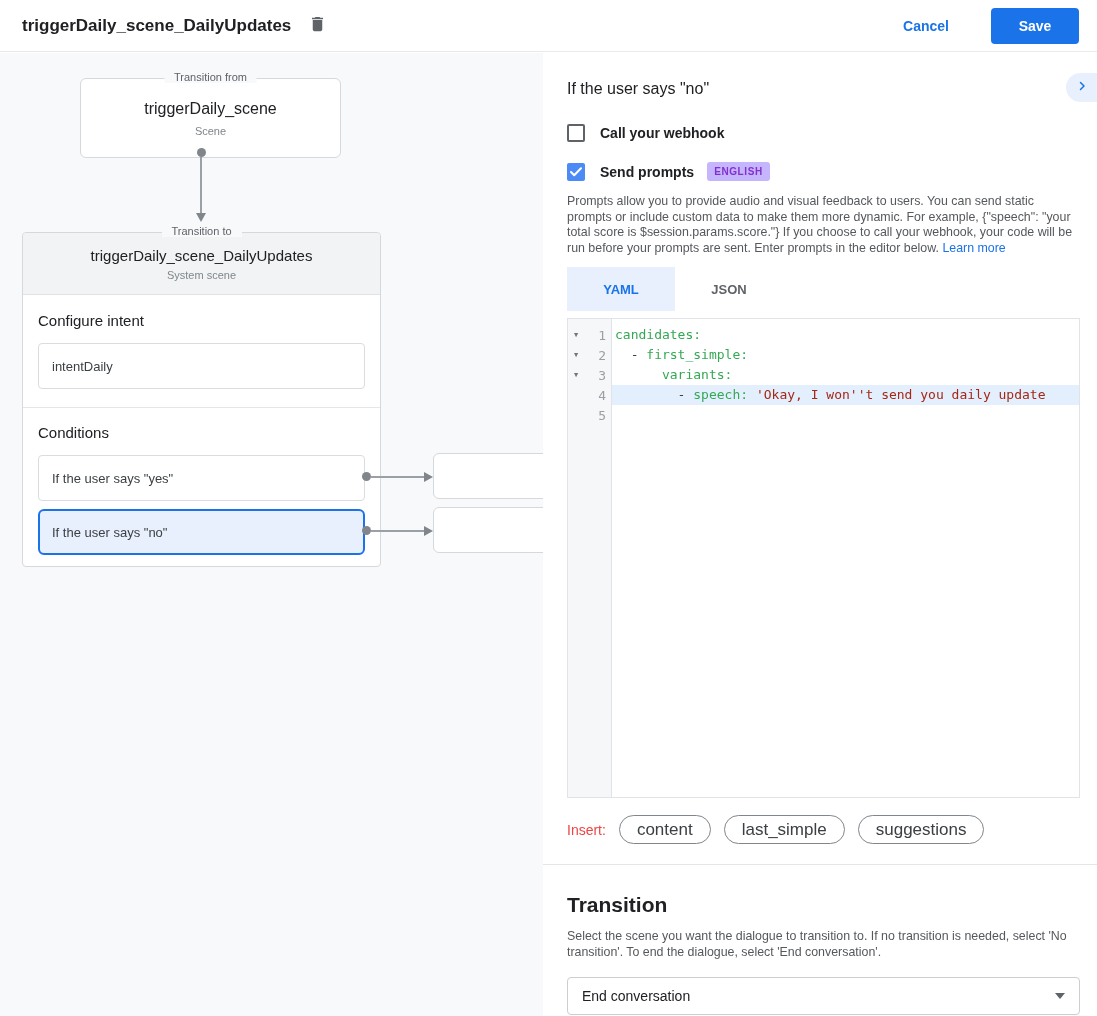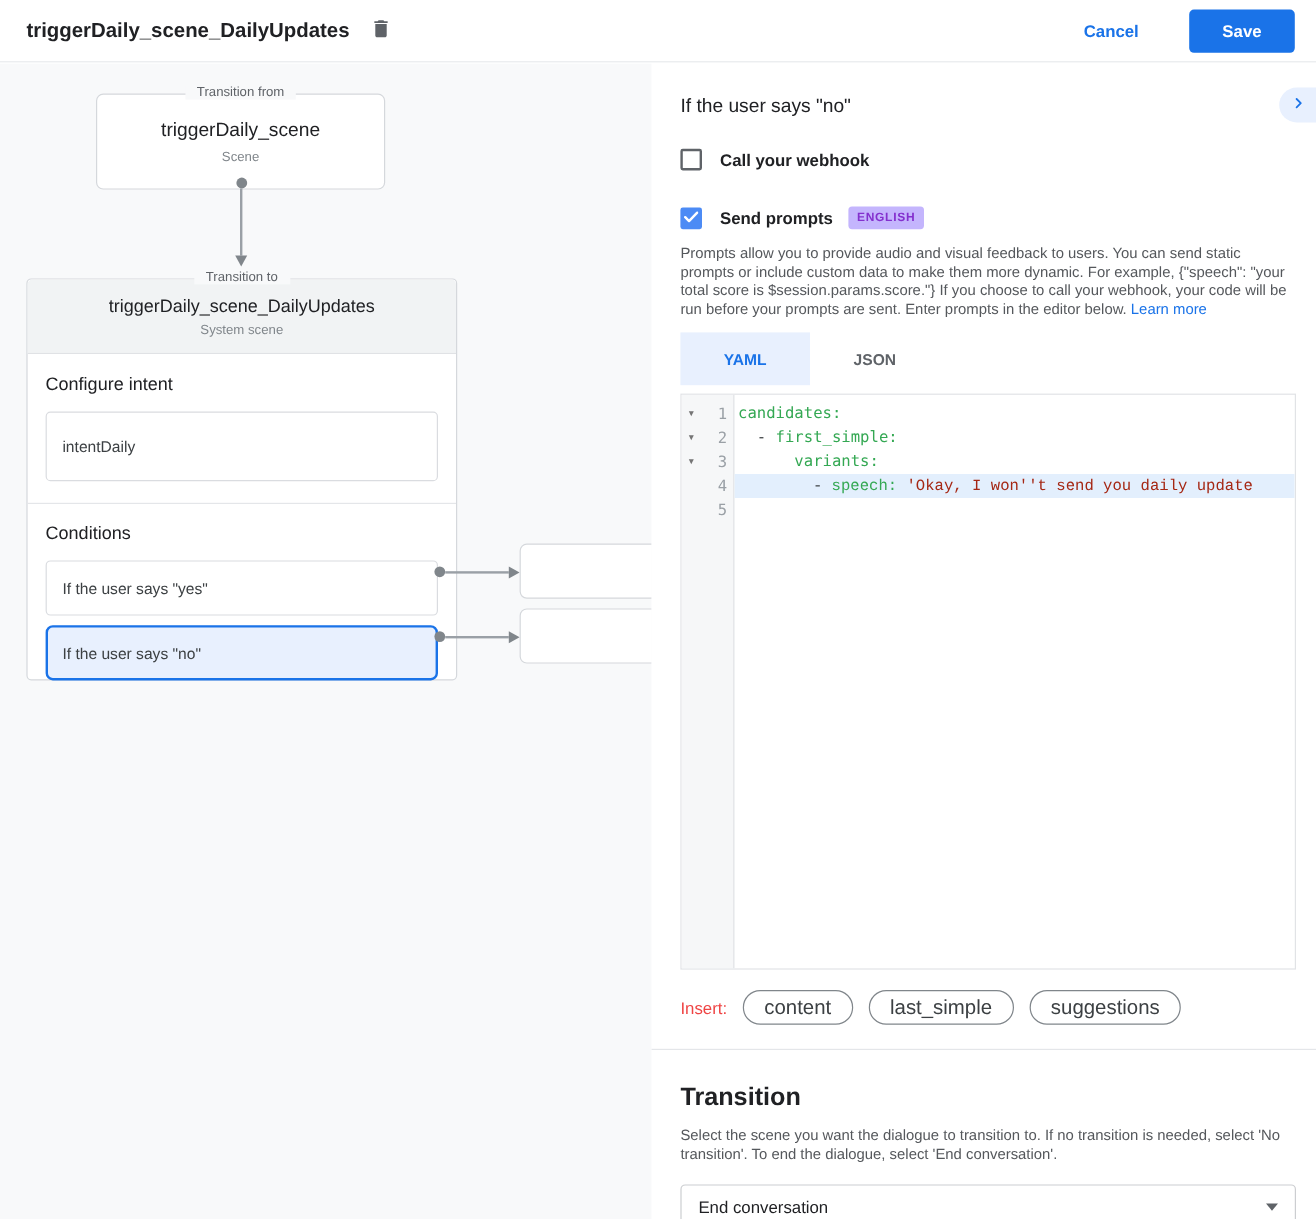--- a/index.html
+++ b/index.html
@@ -16,40 +16,40 @@
                 margin-right: 42px; cursor: pointer; font-family: inherit; }
   .save-btn { width: 88px; height: 36px; background: #1a73e8; color: #fff; border: none; border-radius: 4px;
               font-size: 14px; font-weight: bold; margin-right: 18px; cursor: pointer; font-family: inherit; }
 
   
   .canvas { position: absolute; top: 53px; left: 0; width: 543px; bottom: 0; background: #f8f9fa; overflow: hidden; }
 
   .frame-label { position: absolute; top: -8px; left: 50%; transform: translateX(-50%); background: #f8f9fa;
                  padding: 0 10px; font-size: 11px; color: #5f6368; white-space: nowrap; }
 
-  .from-box { position: absolute; left: 80px; top: 25px; width: 241px; height: 80px; background: #fff;
+  .from-box { position: absolute; left: 80px; top: 25px; width: 261px; height: 80px; background: #fff;
               border: 1px solid #d5d8dc; border-radius: 6px; display: flex; flex-direction: column;
               align-items: center; justify-content: center; gap: 7px; }
   .from-title { font-size: 16px; color: #202124; }
   .node-sub { font-size: 11px; color: #80868b; }
 
   .vconn { position: absolute; left: 196px; top: 95px; width: 10px; display: flex; flex-direction: column; align-items: center; }
   .conn-dot { width: 9px; height: 9px; border-radius: 50%; background: #80868b; }
   .vline { width: 2px; height: 56px; background: #9aa0a6; }
   .arrow-down { width: 0; height: 0; border-left: 5px solid transparent; border-right: 5px solid transparent;
                 border-top: 9px solid #80868b; }
 
   .to-box { position: absolute; left: 22px; top: 179px; width: 359px; height: 335px; background: #fff;
             border: 1px solid #d5d8dc; border-radius: 4px; }
   .to-header { height: 62px; background: #f1f3f4; border-bottom: 1px solid #e0e2e5; border-radius: 4px 4px 0 0;
                display: flex; flex-direction: column; align-items: center; justify-content: center; gap: 5px; }
   .to-title { font-size: 15px; color: #202124; }
   .to-section1 { padding: 17px 15px 18px; }
   .section-heading { font-size: 15px; color: #202124; margin-bottom: 14px; }
-  .intent-input { height: 58px; border: 1px solid #dadce0; border-radius: 4px; display: flex; align-items: center;
+  .intent-input { height: 46px; border: 1px solid #dadce0; border-radius: 4px; display: flex; align-items: center;
                   padding-left: 13px; font-size: 13px; color: #3c4043; background: #fff; }
   .to-divider { border-top: 1px solid #e4e6e9; }
   .to-section2 { padding: 16px 15px; }
   .cond { height: 46px; border: 1px solid #dadce0; border-radius: 4px; display: flex; align-items: center;
           padding-left: 13px; font-size: 13px; color: #3c4043; background: #fff; margin-bottom: 8px; cursor: pointer; }
   .cond.selected { background: #e8f0fe; border: 2px solid #1a73e8; border-radius: 6px; padding-left: 12px; }
 
   .hconn { position: absolute; left: 362px; width: 71px; height: 9px; display: flex; align-items: center; }
   .hline { flex: 1; height: 2px; background: #9aa0a6; }
   .arrow-right { width: 0; height: 0; border-top: 5px solid transparent; border-bottom: 5px solid transparent;
@@ -60,21 +60,21 @@
   
   .panel { position: absolute; top: 53px; left: 543px; right: 0; bottom: 0; background: #fff;
            padding: 0 17px 0 24px; }
   .panel-title-row { position: relative; margin-top: 27px; height: 19px; }
   .panel-title { font-size: 16px; color: #202124; }
   .collapse-btn { position: absolute; right: -17px; top: -7px; width: 31px; height: 29px; background: #e8f0fe;
                   border: none; border-radius: 15px 0 0 15px; display: flex; align-items: center;
                   justify-content: center; cursor: pointer; }
 
   .check-row { display: flex; align-items: center; margin-top: 25px; }
-  .check-row.second { margin-top: 30px; }
+  .check-row.second { margin-top: 20px; }
   .checkbox { width: 18px; height: 18px; border: 2px solid #5f6368; border-radius: 2px; background: #fff;
               flex: none; cursor: pointer; }
   .checkbox.checked { border: 0; background: #4c8bf5; display: flex; align-items: center; justify-content: center; }
   .check-label { margin-left: 15px; font-size: 14px; font-weight: bold; color: #202124; }
   .lang-badge { margin-left: 13px; background: #c4b5fd; color: #8430ce; font-size: 10px; font-weight: bold;
                 letter-spacing: 0.6px; padding: 4px 7px; border-radius: 3px; }
 
   .desc { margin-top: 13px; font-size: 12.4px; line-height: 15.5px; color: #55585c; max-width: 516px; }
   .link { color: #1a73e8; cursor: pointer; }
 
@@ -84,21 +84,21 @@
   .tab.active { background: #e8f0fe; color: #1a73e8; }
 
   .editor { margin-top: 7px; height: 480px; border: 1px solid #e1e3e6; display: flex;
             font-family: "DejaVu Sans Mono", "Liberation Mono", monospace; font-size: 13px; overflow: hidden; }
   .gutter { width: 44px; background: #f6f7f8; border-right: 1px solid #e1e3e6; padding-top: 6px; flex: none; }
   .gutter-row { height: 20px; display: flex; align-items: center; }
   .fold { width: 16px; text-align: center; font-size: 7px; color: #757575; cursor: pointer; }
   .lnum { flex: 1; text-align: right; padding-right: 5px; color: #9aa0a6; }
   .code { flex: 1; padding-top: 6px; overflow: hidden; cursor: text; }
   .code-row { height: 20px; line-height: 20px; white-space: pre; padding-left: 3px; }
-  .code-row.active { background: #e3effd; font-family: Liberation Mono, monospace; }
+  .code-row.active { background: #e3effd; }
   .tok-key { color: #34a853; }
   .tok-plain { color: #3c4043; }
   .tok-str { color: #a52714; }
 
   .insert-row { margin-top: 17px; display: flex; align-items: center; gap: 13px; }
   .insert-label { font-size: 14px; color: #ef4444; }
   .chip { height: 29px; padding: 0 17px; border: 1px solid #80868b; border-radius: 15px; display: flex;
           align-items: center; font-size: 17px; color: #3c4043; background: #fff; cursor: pointer;
           font-family: inherit; }
 

